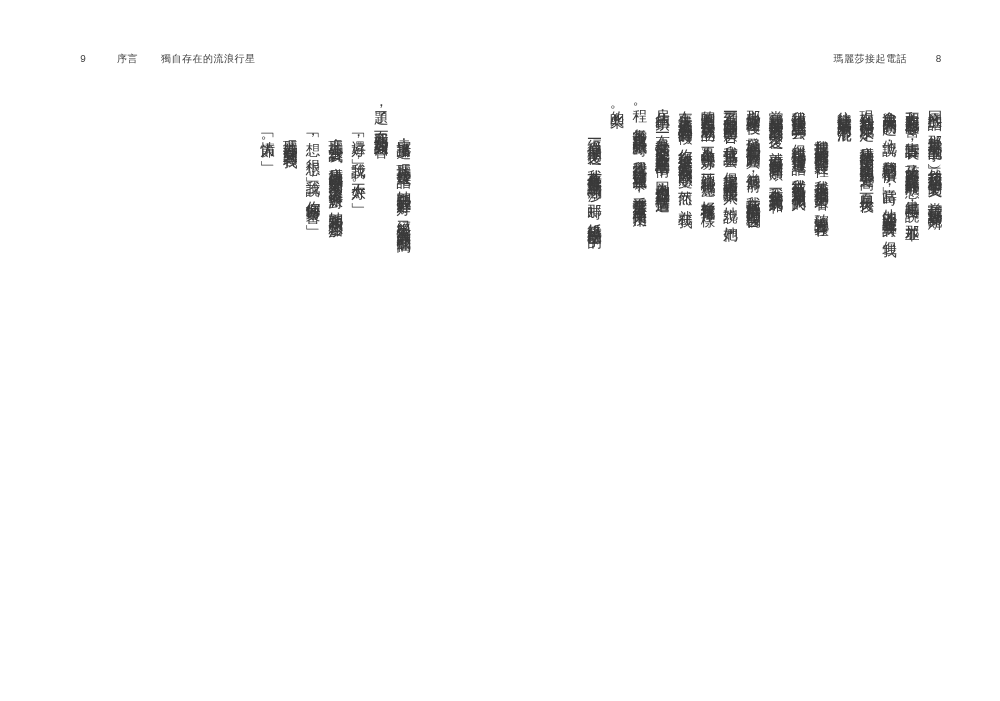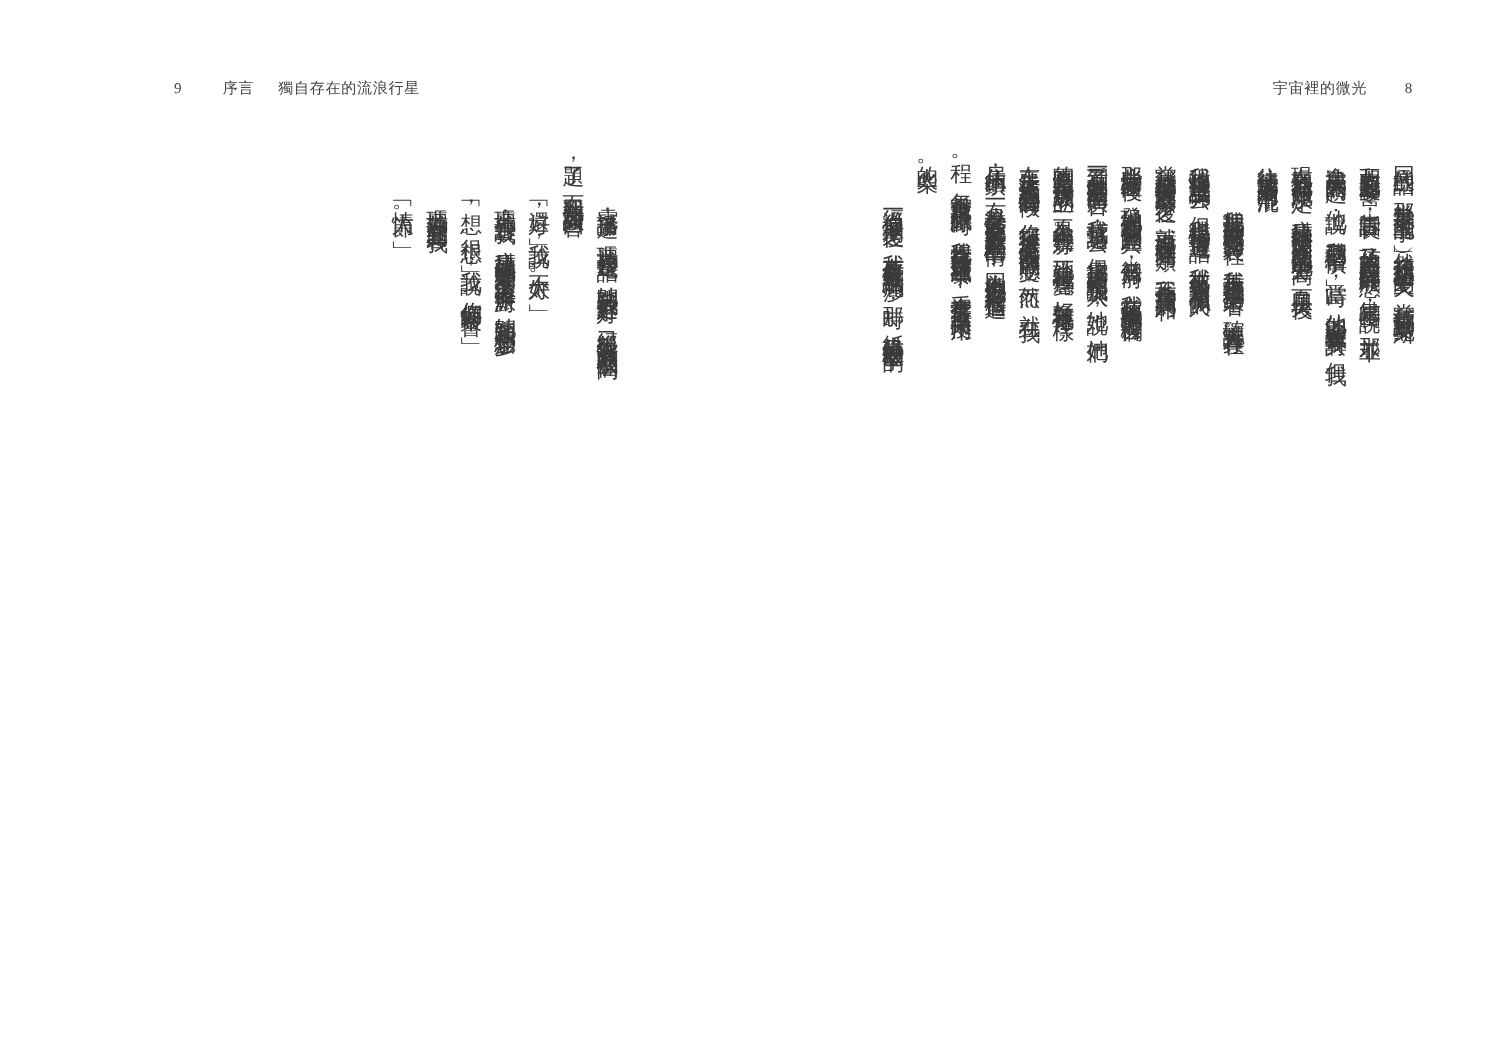--- a/index.html
+++ b/index.html
@@ -2,22 +2,21 @@
 <html><head>
 <meta charset="utf-8">
 <style>
   html, body { margin:0; padding:0; }
   body {
     width:1000px; height:701px; background:#ffffff; position:relative; overflow:hidden;
     font-family: "DejaVu Serif", "Liberation Serif", serif; color:#333;
   }
   .header {
     position:absolute; top:52px; font-size:10px; color:#444; letter-spacing:0.5px;
-    font-family: Liberation Serif, serif;
-    margin-left: 36px;
+    font-family: Liberation Mono, monospace;
   }
   .header.left { left:80px; }
   .header.right { right:58px; }
   .header .pagenum { display:inline-block; }
   .header.left .pagenum { margin-right:24px; }
   .header.right .pagenum { margin-left:22px; }
   .header .sep { display:inline-block; width:10px; }
 
   .col-block {
     position:absolute; top:99px;
@@ -34,21 +33,21 @@
 <body>
 
 <div class="header left">
   <span class="pagenum">9</span>
   <span>序言</span>
   <span class="sep"></span>
   <span>獨自存在的流浪行星</span>
 </div>
 
 <div class="header right">
-  <span>宇宙裡的微光</span>
+  <span>瑪麗莎接起電話</span>
   <span class="pagenum">8</span>
 </div>
 
 <div class="col-block right-block">
   <span class="col">同樣的話：「那幾乎是不可能的事。」）然後我想起前一年的夏天，當我打電話到麥克斯</span>
   <span class="col">和亞力克斯的夏令營，告訴團長，孩子的爸爸已經處於臨終狀態。結果團長說，那並不</span>
   <span class="col">會造成太大的問題。他說：「我們已經習慣了。」當時，他的淡定讓我非常訝異，但我</span>
   <span class="col">現在知道他為何如此淡定了。康科德的孩子喪父的比例比其他的地方更高，而且長大後</span>
   <span class="col">往往變成遊手好閒的小混混。</span>
   <span class="col indent">我把瑪麗莎的紙條放在外套口袋裡。我每天會把紙條掏出來看，確認它真實存在。</span>

